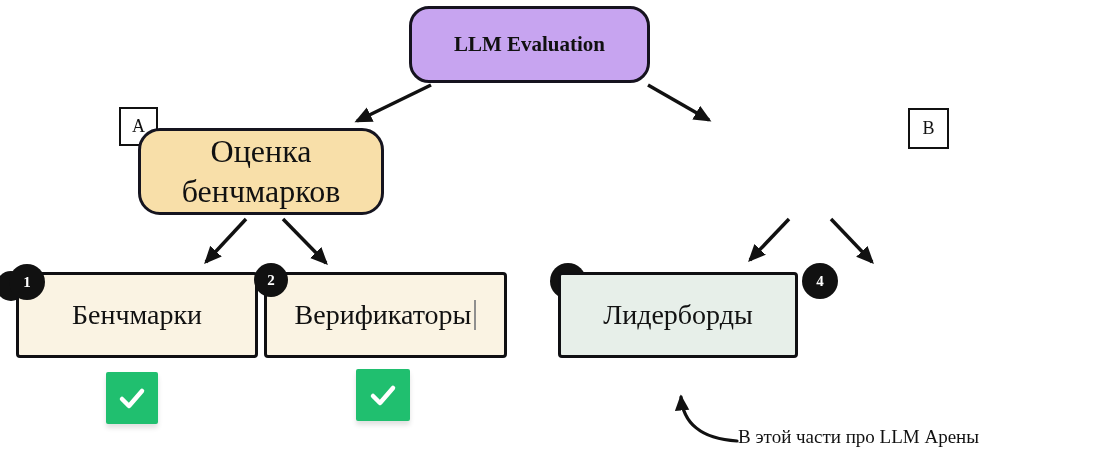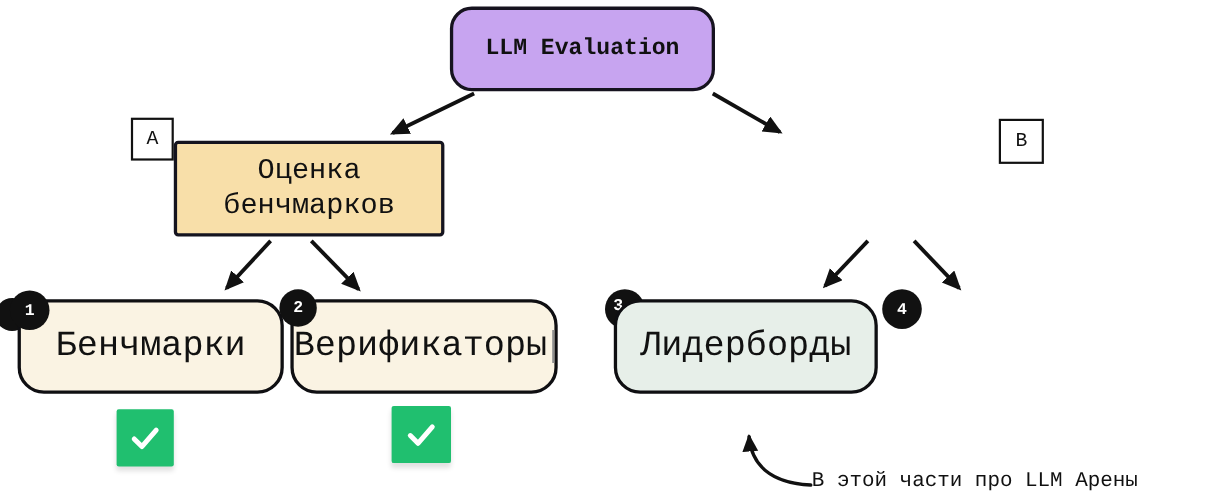--- a/index.html
+++ b/index.html
@@ -1,47 +1,47 @@
 <!DOCTYPE html>
 <html><head>
 <meta charset="utf-8">
 <style>
   html,body{margin:0;padding:0;background:#ffffff;}
   .canvas{
     position:relative;
     width:1114px;height:457px;
     overflow:hidden;
     background:#ffffff;
-    font-family:Liberation Mono, monospace;
+    font-family:Liberation Serif, serif;
     color:#111;
   }
   .node{
     position:absolute;
     box-sizing:border-box;
     display:flex;align-items:center;justify-content:center;
     text-align:center;
     background:#fff;
     border:3px solid #15141f;
     z-index:2;
   }
   .node .node-label{display:block;line-height:1.22;}
   .root-node{
     background:#c7a4f0;
     border-radius:20px;
     border-color:#16131f;
     font-weight:bold;font-size:21px;
   }
-  .branch-node{border-radius:4px;font-size:26px;margin-left:20px;}
+  .branch-node{border-radius:22px;font-size:32px;}
   .branch-a{background:#f8dfa9;}
   .branch-b{background:#d7e6dd;}
   .branch-node .node-label{width:190px;}
   .leaf-node{
-    border-radius:24px;
+    border-radius:4px;
     border-width:3.5px;border-color:#0f0f12;
-    font-size:32px;
+    font-size:28px;
     z-index:2;
   }
   .leaf-cream{background:#faf3e3;}
   .leaf-mint{background:#e7efe9;text-align:center;}
   .badge-square{
     position:absolute;width:39px;height:39px;
     box-sizing:border-box;
     background:#ffffff;border:2.5px solid #111;
     display:flex;align-items:center;justify-content:center;
     font-size:18px;z-index:1;
@@ -112,21 +112,21 @@
   </div>
 
   <div class="crescent" style="left:-4px;top:271px;"></div>
   <div class="node leaf-node leaf-cream" style="left:16px;top:272px;width:242px;height:86px;">
     <span class="node-label">Бенчмарки</span>
   </div>
   <div class="badge-circle" style="left:9px;top:264px;">
     <span>1</span>
   </div>
 
-  <div class="node leaf-node leaf-cream" style="left:264px;top:272px;width:243px;height:86px;justify-content:space-between;">
+  <div class="node leaf-node leaf-cream" style="left:264px;top:272px;width:243px;height:86px;">
     <span class="node-label">Верификаторы</span>
       <span class="text-caret"></span>
   </div>
   <div class="badge-circle" style="left:254px;top:263px;width:34px;height:34px;">
     <span>2</span>
   </div>
 
   <div class="node leaf-node leaf-mint" style="left:558px;top:272px;width:240px;height:86px;">
     <span class="node-label">Лидерборды</span>
   </div>

